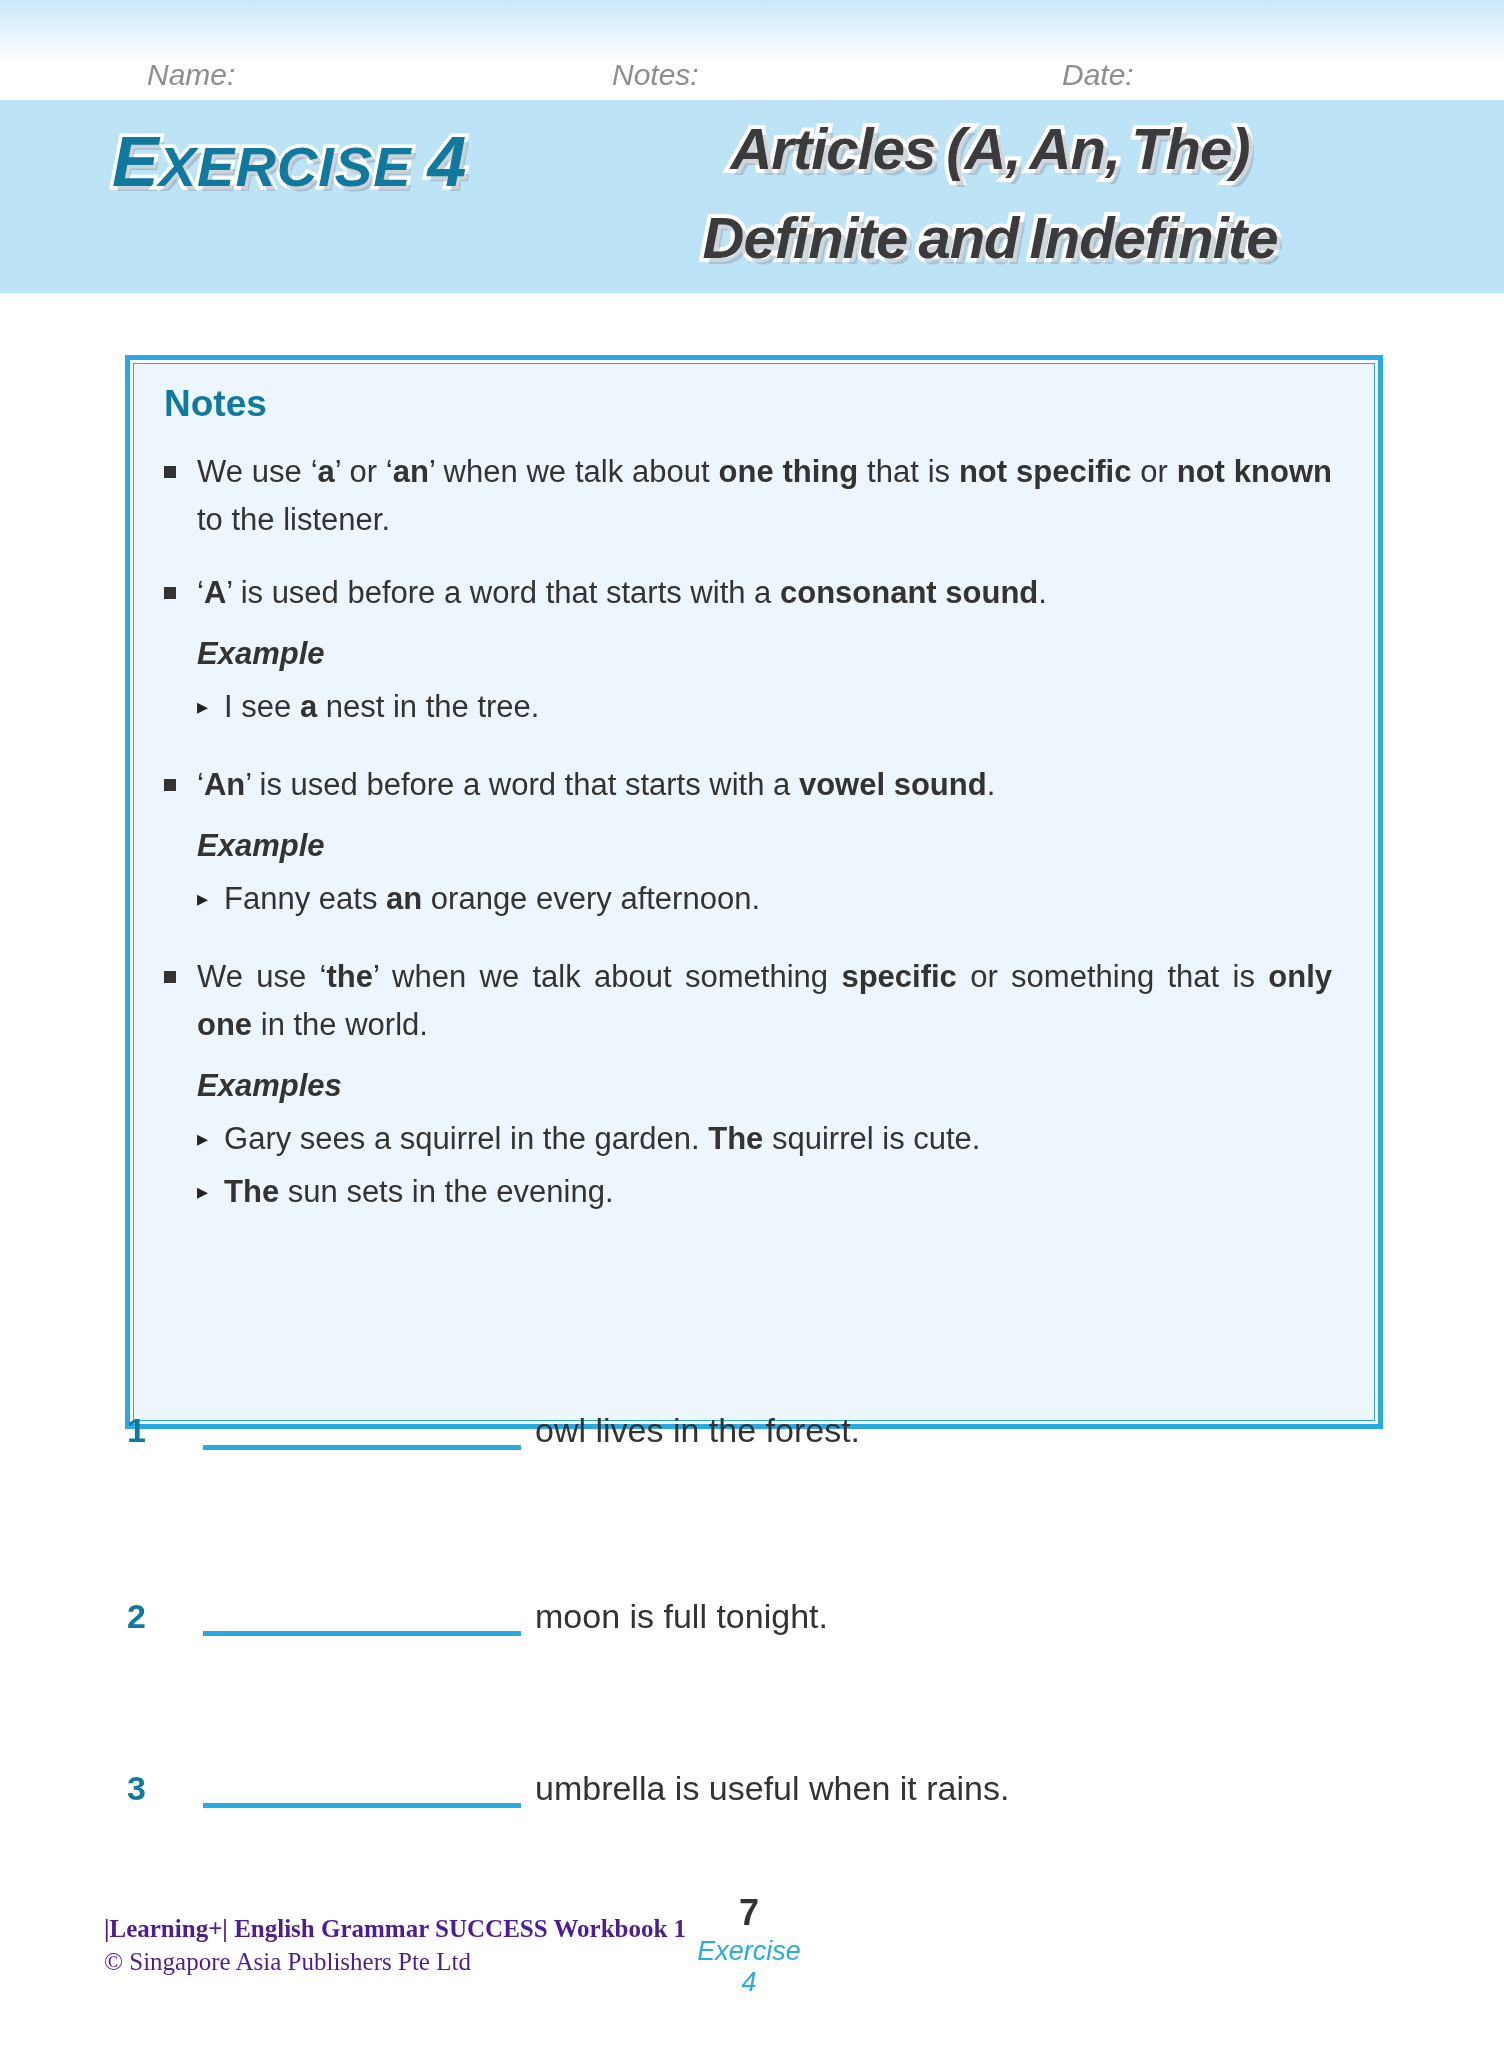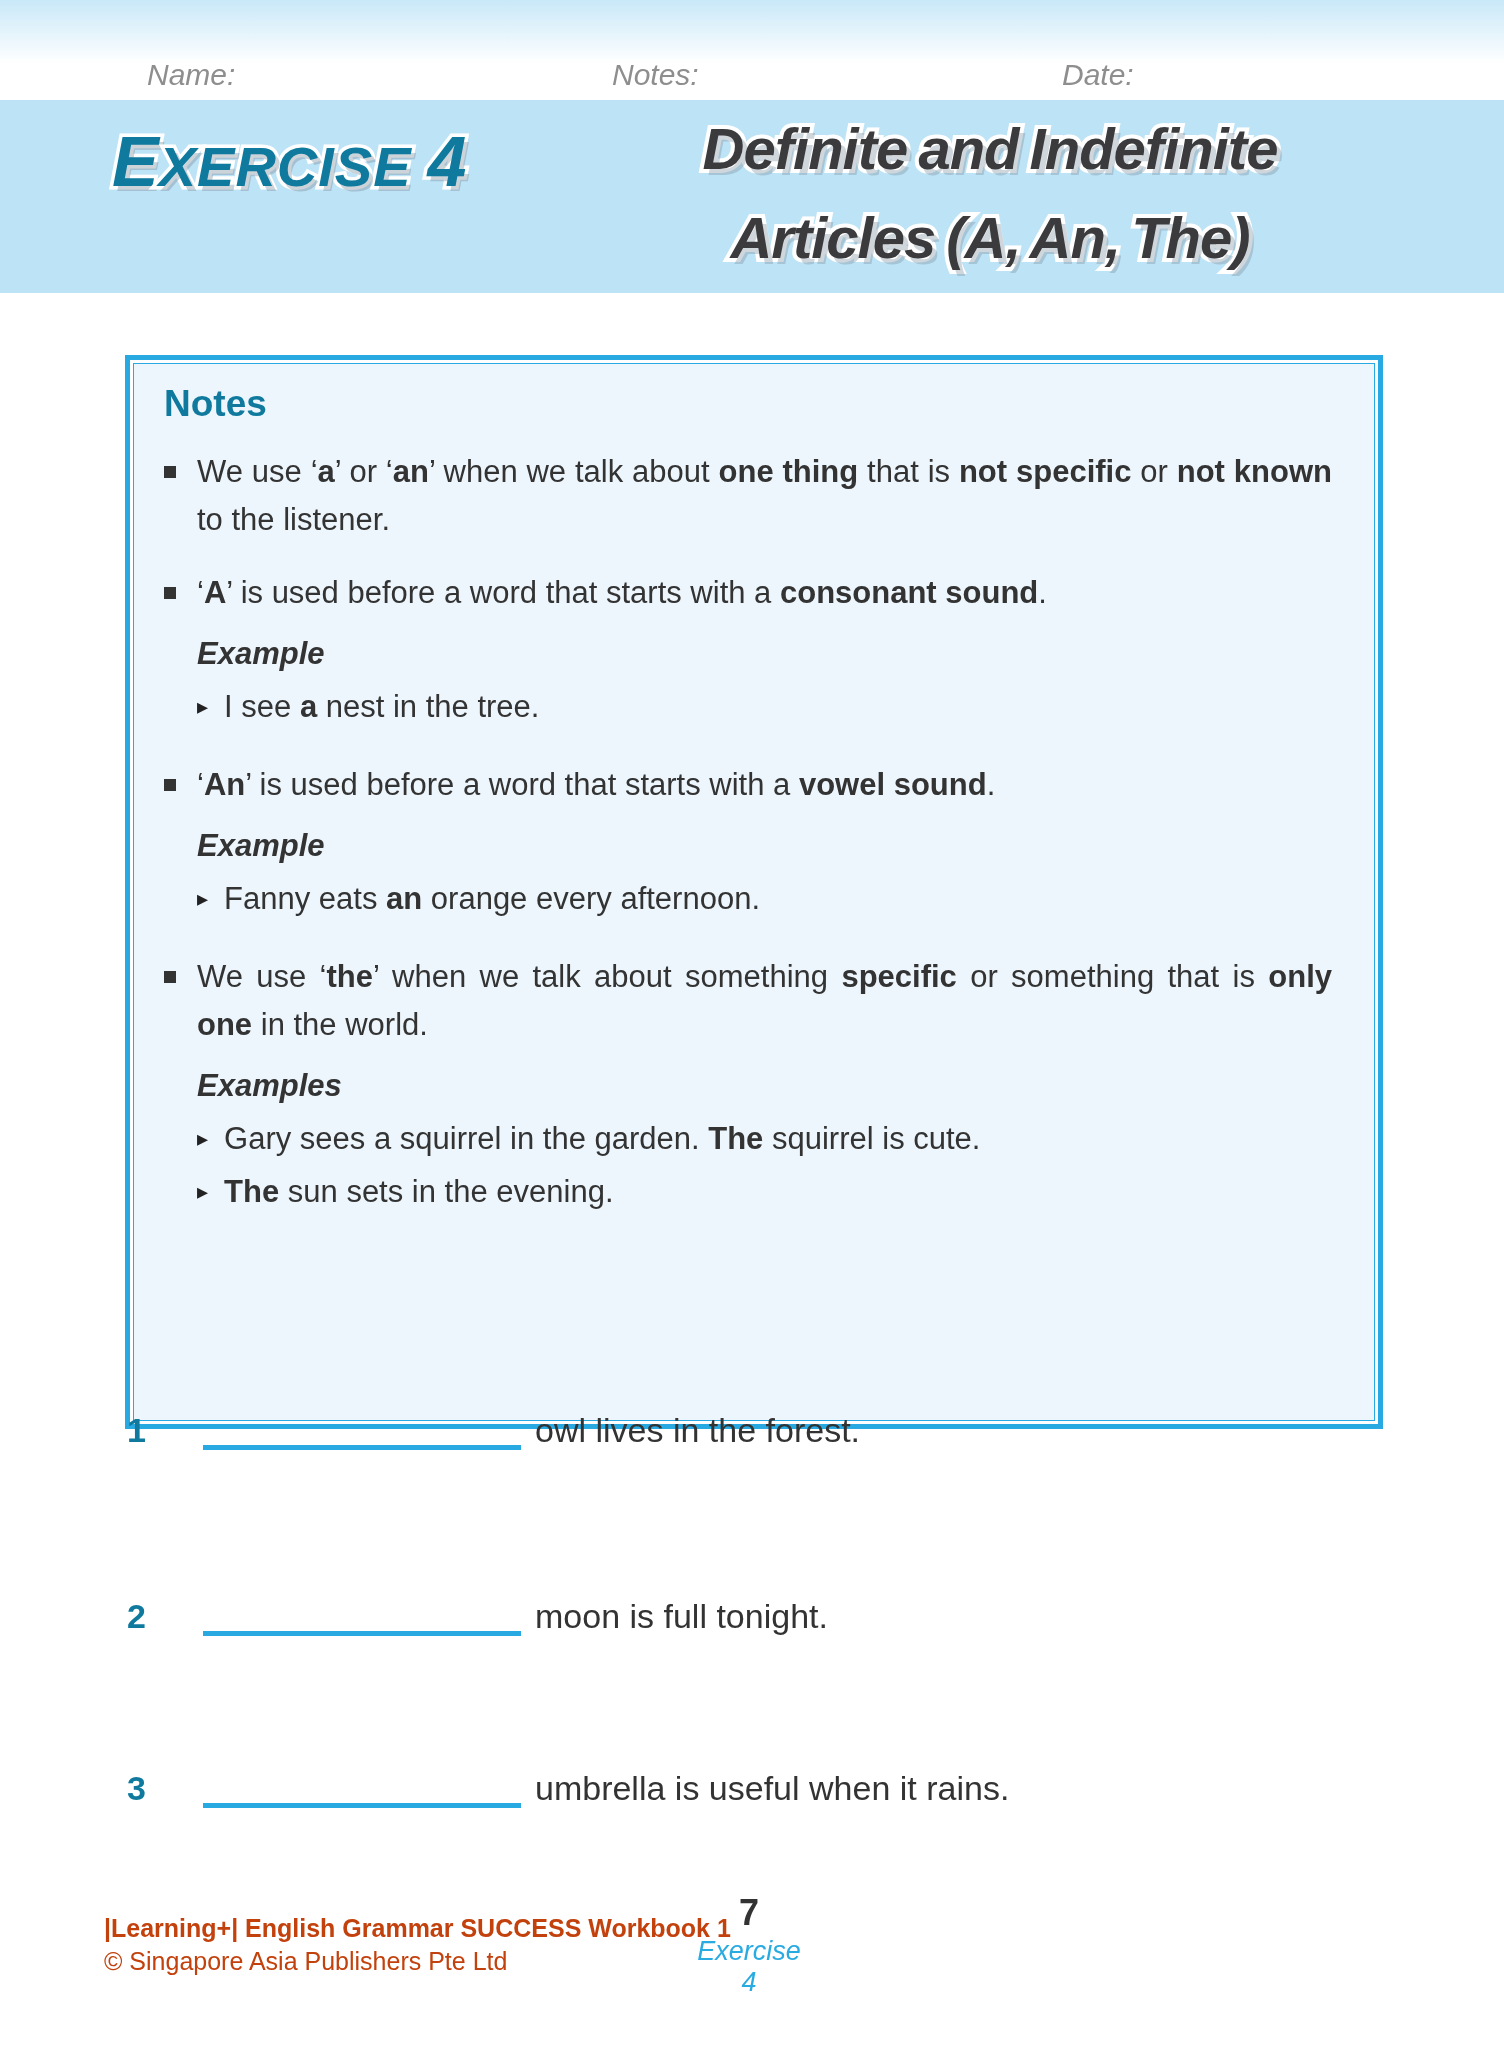--- a/index.html
+++ b/index.html
@@ -69,22 +69,22 @@
   .instruction{position:absolute;left:127px;top:1292px;font-size:34px;font-weight:bold;color:var(--teal);}
   .question{position:absolute;left:127px;display:flex;align-items:flex-end;font-size:34px;color:var(--text_ink);}
   .question.q1{top:1408px;}
   .question.q2{top:1594px;}
   .question.q3{top:1766px;}
   .q-num{width:76px;font-weight:bold;color:var(--teal);}
   .q-blank{width:318px;height:42px;border-bottom:5px solid var(--bright_blue);margin-right:14px;}
   .q-text{white-space:nowrap;}
 
   
-  .footer-left{position:absolute;left:104px;top:1912px;font-family:Liberation Sans, sans-serif;
-    font-size:25px;line-height:33px;color:#c2410c;}
+  .footer-left{position:absolute;left:104px;top:1912px;font-family:Liberation Serif, serif;
+    font-size:25px;line-height:33px;color:#4c1d95;}
   .footer-left .l1{font-weight:bold;}
   .footer-page{position:absolute;left:689px;top:1893px;width:120px;text-align:center;}
   .page-num{font-size:36px;font-weight:bold;color:#333;line-height:40px;}
   .exercise-ref{font-size:27px;font-style:italic;color:var(--footer_cyan);margin-top:3px;}
 </style>
 </head>
 <body>
 
 <div class="page">
 
@@ -92,22 +92,22 @@
     <span class="meta-label meta-name">Name:</span>
     <span class="meta-label meta-class">Notes:</span>
     <span class="meta-label meta-date">Date:</span>
   </div>
 
   <div class="band">
     <div class="exercise-badge">
       <span class="big">E</span><span class="small">XERCISE</span><span class="num">4</span>
     </div>
     <div class="band-title">
+      <div>Articles (A, An, The)</div>
       <div>Definite and Indefinite</div>
-      <div>Articles (A, An, The)</div>
     </div>
   </div>
 
   <div class="notes-box">
     <h2 class="notes-heading">Notes</h2>
 
     <div class="note-item">
       <span class="note-sq"></span>
       <div class="note-body">
         <p class="note-text"><span>We use ‘</span><b>a</b><span>’ or ‘</span><b>an</b><span>’ when we talk about </span><b>one thing</b><span> that is </span><b>not specific</b><span> or </span><b>not known</b><span> to the listener.</span></p>

